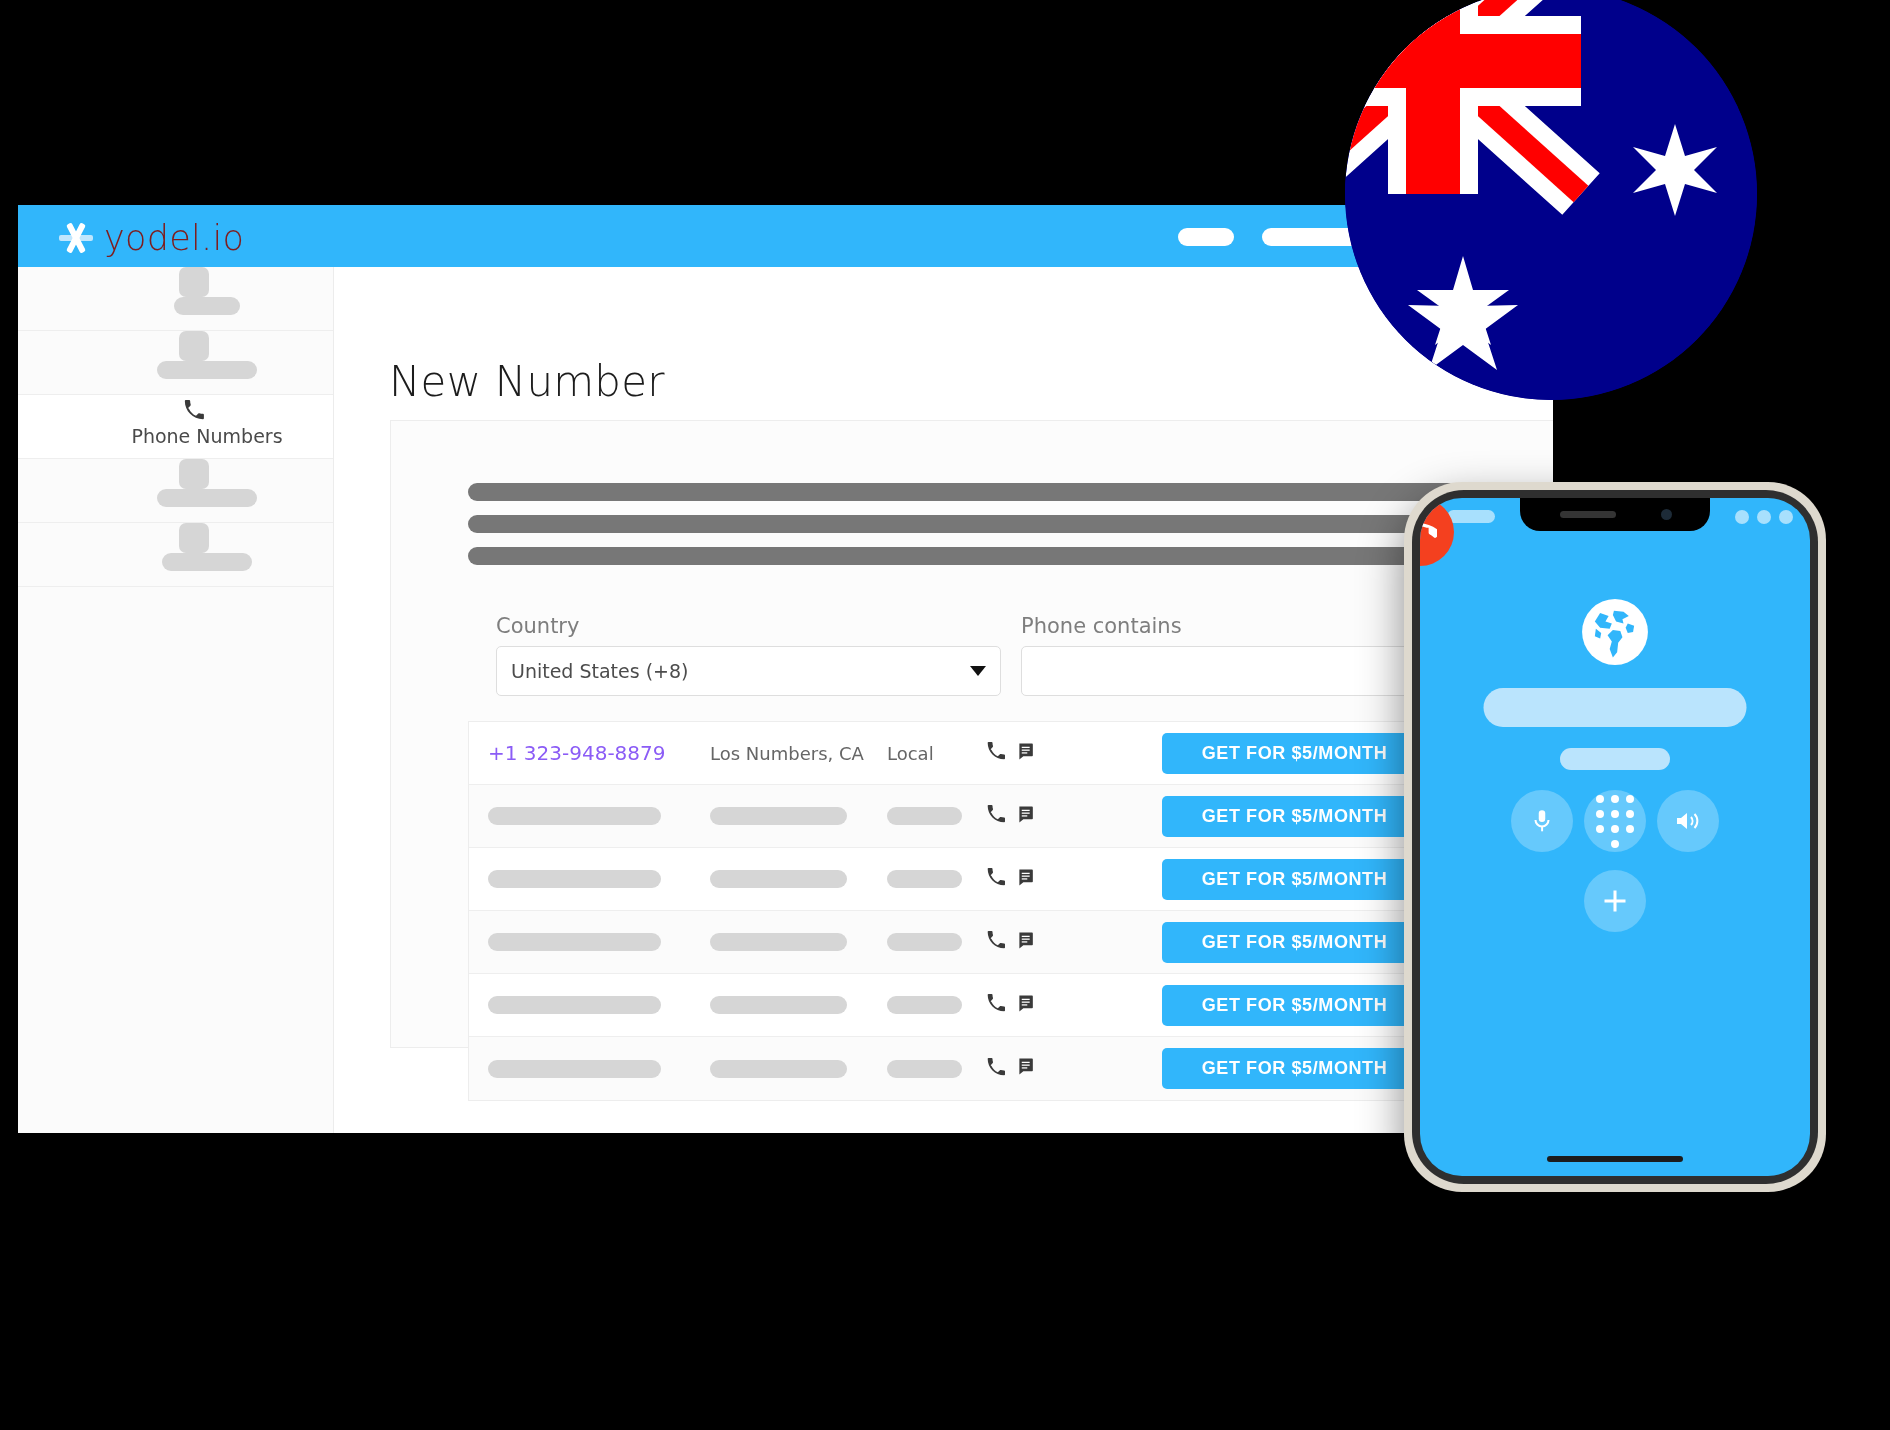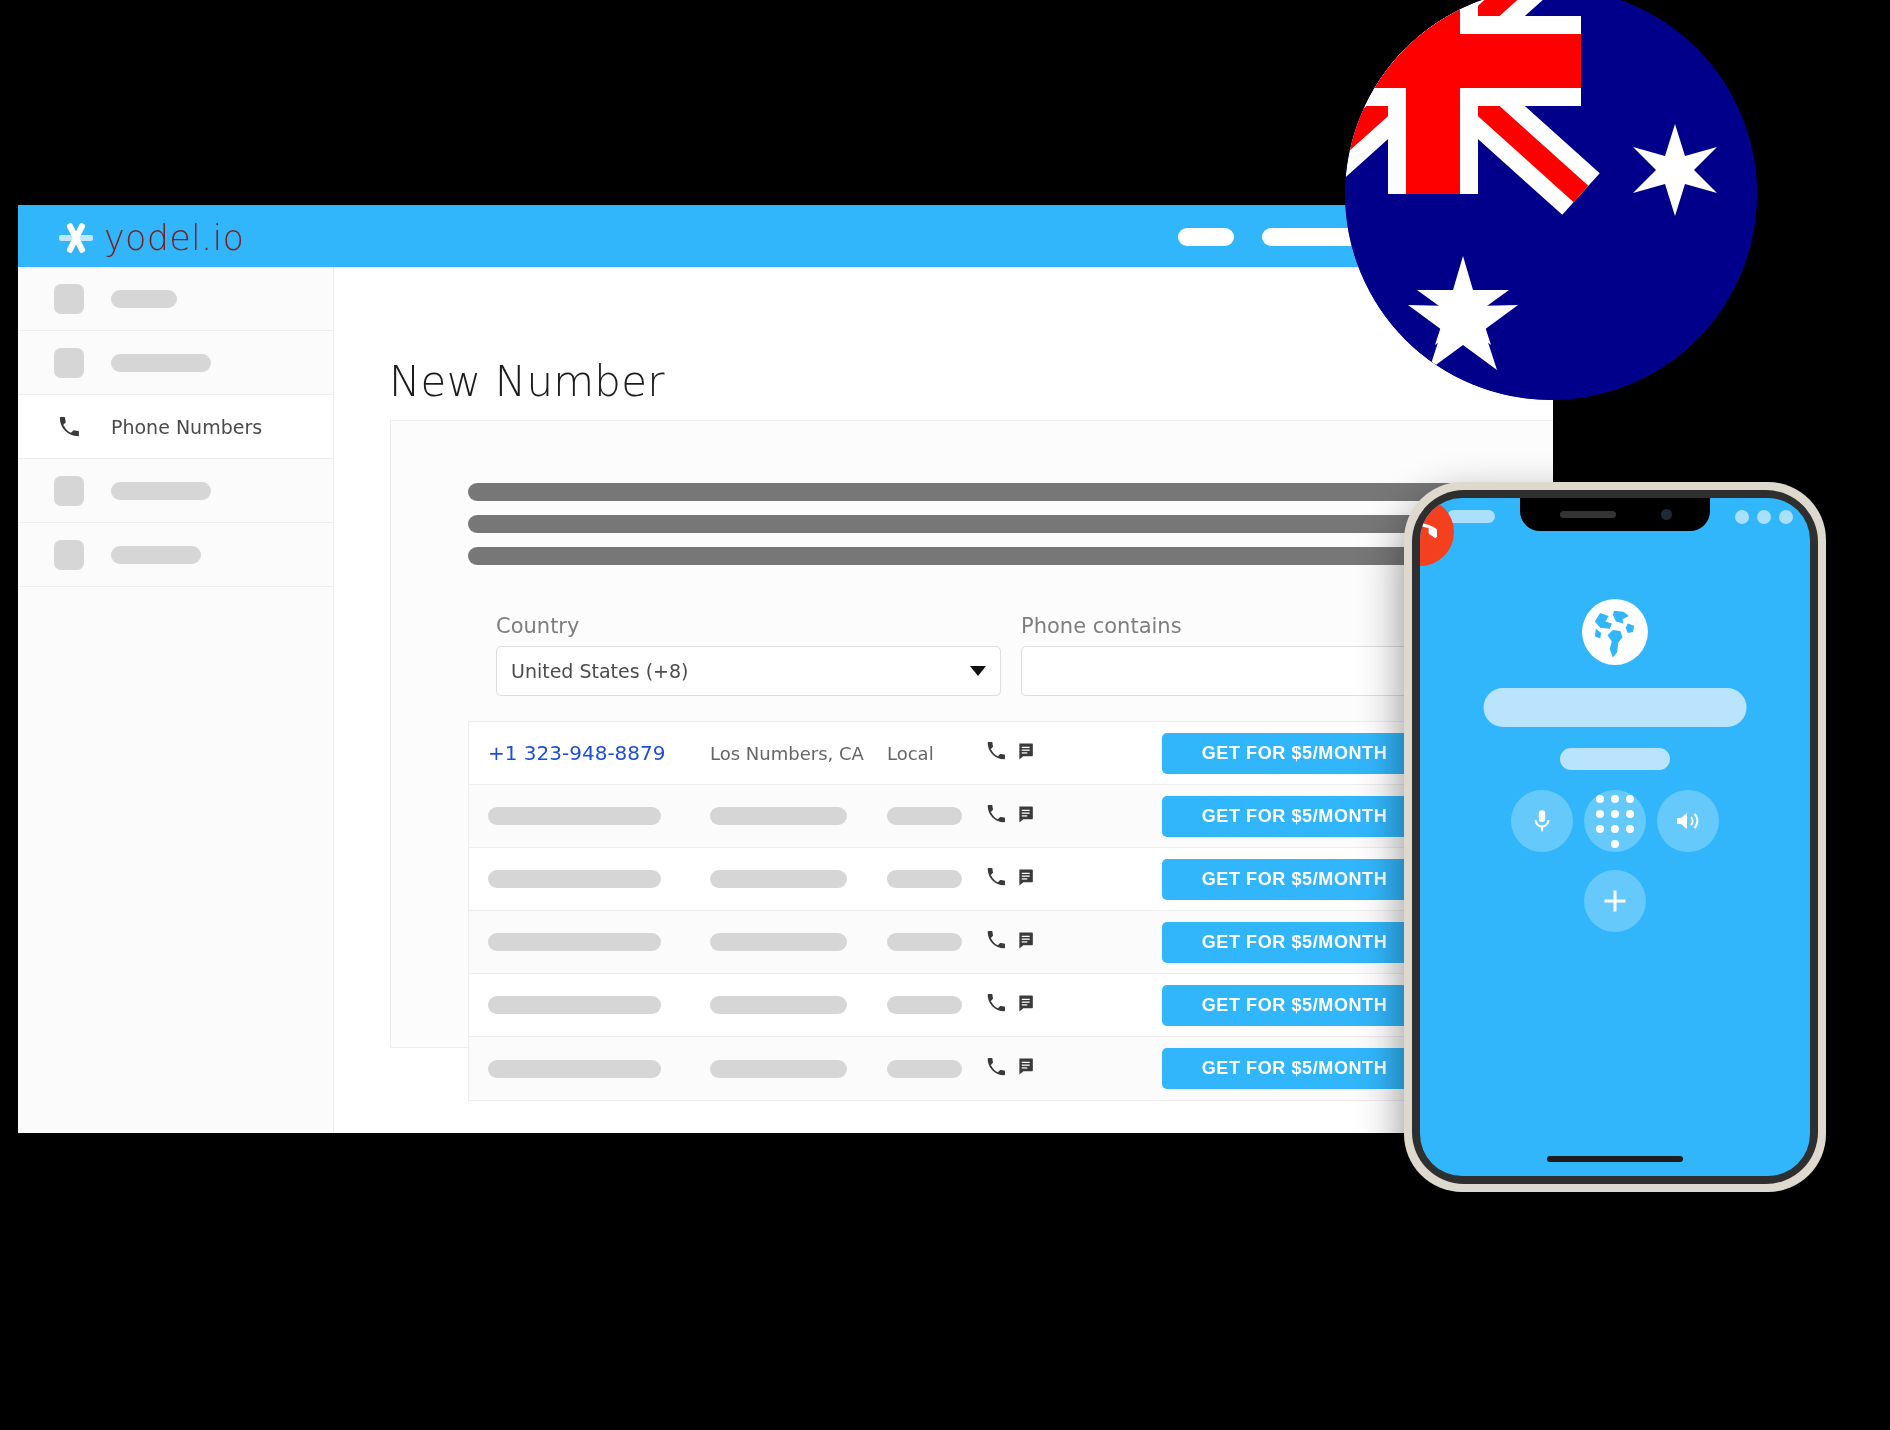--- a/index.html
+++ b/index.html
@@ -19,21 +19,21 @@
   #logo-text{color:#7f1d1d;font-size:35px;font-weight:300;letter-spacing:.3px;
       font-family:"DejaVu Sans",sans-serif;}
   .hdr-pill{position:absolute;top:23px;height:18px;background:#fff;border-radius:9px;}
   #hdr-pill-1{left:1160px;width:56px;}
   #hdr-pill-2{left:1244px;width:132px;}
 
   
   #sidebar{position:absolute;left:0;top:62px;width:315px;bottom:0;
       background:#fbfbfb;border-right:1px solid #ececec;}
   .side-item{position:relative;height:64px;border-bottom:1px solid #eeeeee;
-      display:flex;align-items:center;padding-left:36px;box-sizing:border-box;}
+      display:flex;align-items:center;padding-left:36px;box-sizing:border-box;flex-direction:column;}
   .side-item .sq{width:30px;height:30px;border-radius:7px;background:#d6d6d6;flex:0 0 auto;}
   .side-item .bar{height:18px;border-radius:9px;background:#d6d6d6;margin-left:27px;}
   .side-item.active{background:#fff;}
   .side-item .ph-icon{width:30px;height:30px;flex:0 0 auto;display:flex;align-items:center;justify-content:center;}
   .side-item .label{margin-left:27px;font-size:19px;color:#4a4a4a;
       font-family:"DejaVu Sans",sans-serif;font-weight:400;white-space:nowrap;}
 
   
   #main{position:absolute;left:316px;top:62px;right:0;bottom:0;background:#fff;}
   #page-title{position:absolute;left:55px;top:90px;font-size:42px;color:#1c1c1c;
@@ -64,21 +64,21 @@
       background:#fff;border:1px solid #ededed;box-sizing:border-box;}
   .row{height:63px;border-bottom:1px solid #eeeeee;display:flex;align-items:center;
       position:relative;box-sizing:border-box;}
   .row:nth-child(even){background:#fbfbfb;}
   .row:last-child{border-bottom:none;}
   .c-num{position:absolute;left:19px;}
   .c-loc{position:absolute;left:241px;}
   .c-typ{position:absolute;left:418px;}
   .c-ico{position:absolute;left:517px;display:flex;gap:11px;align-items:center;}
   .c-btn{position:absolute;left:693px;}
-  .cell-txt{font-size:20px;color:#1d4ed8;font-family:"DejaVu Sans",sans-serif;white-space:nowrap;}
+  .cell-txt{font-size:20px;color:#8b5cf6;font-family:"DejaVu Sans",sans-serif;white-space:nowrap;}
   .cell-txt.sm{font-size:18px;color:#666;}
   .skel{height:18px;border-radius:9px;background:#d6d6d6;}
   .get-btn{width:265px;height:41px;background:#31b6fb;border-radius:5px;color:#fff;
       font-size:18px;font-weight:bold;letter-spacing:.6px;display:flex;align-items:center;
       justify-content:center;white-space:nowrap;overflow:hidden;}
 
   
   #flag-badge{position:absolute;left:1345px;top:-12px;width:412px;height:412px;
       border-radius:50%;overflow:hidden;background:#00008b;z-index:40;}
   #flag-badge .fsvg{position:absolute;left:0;top:0;width:100%;height:100%;}

